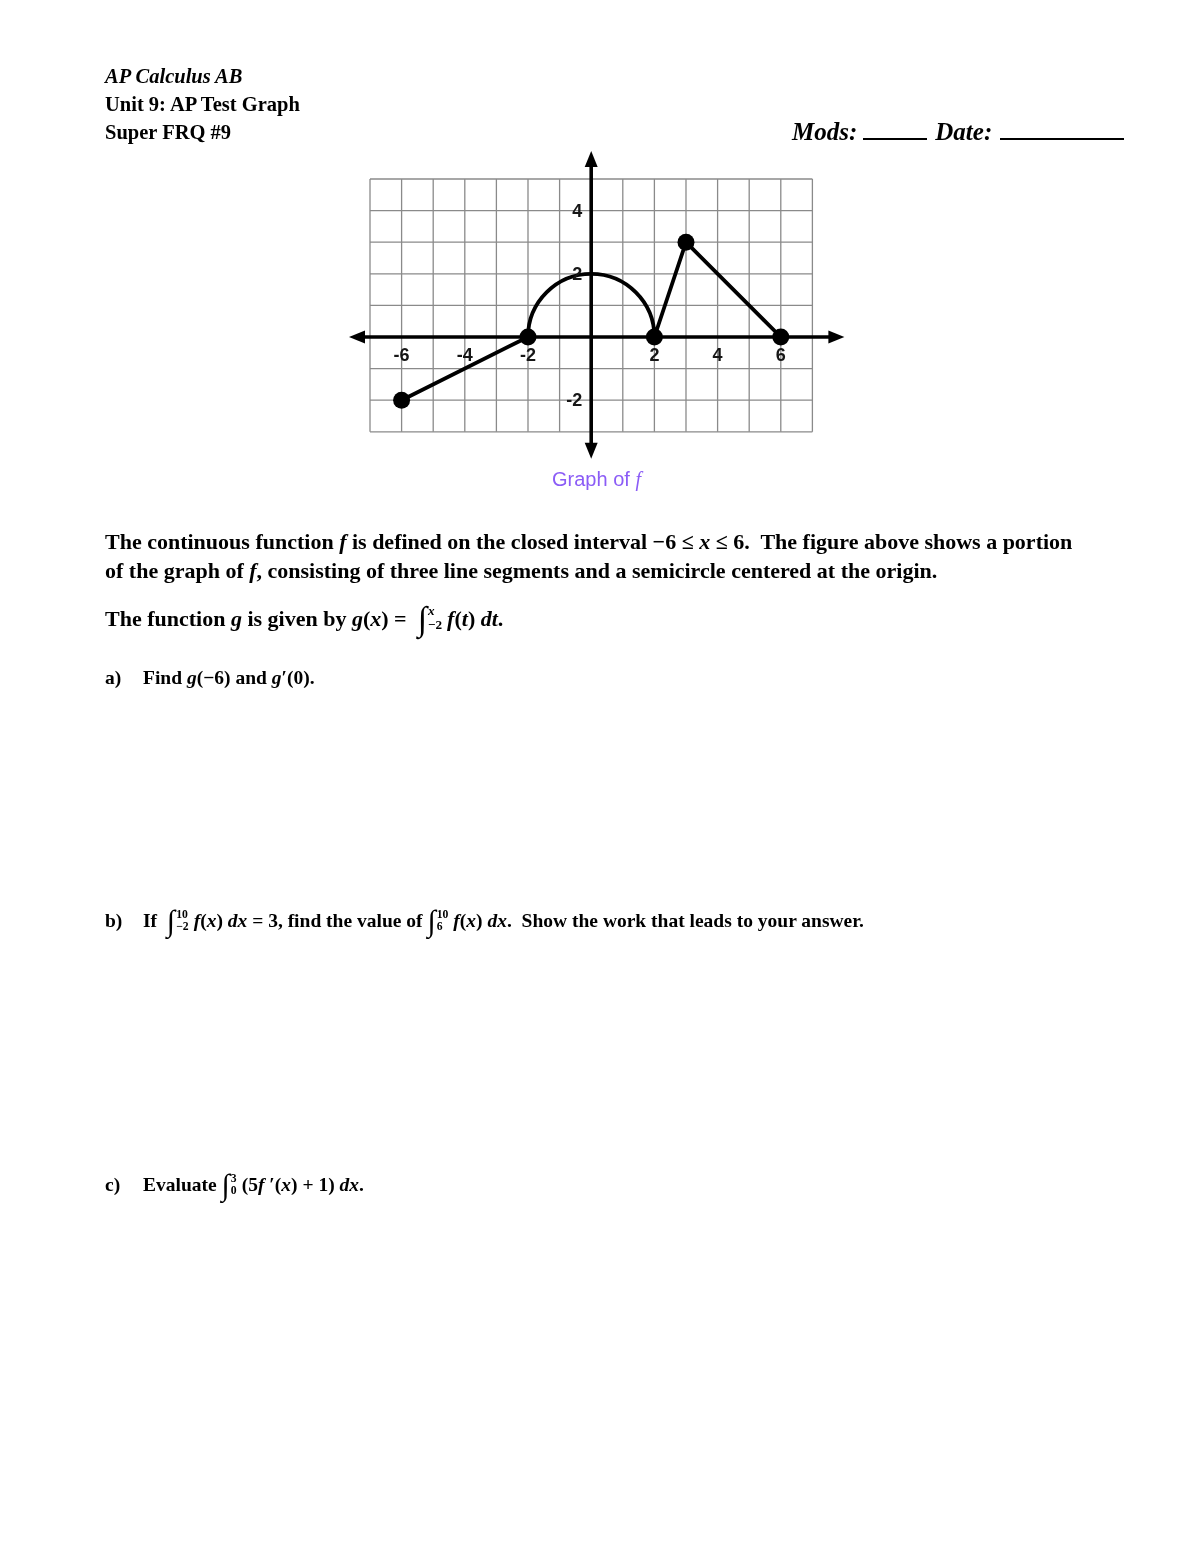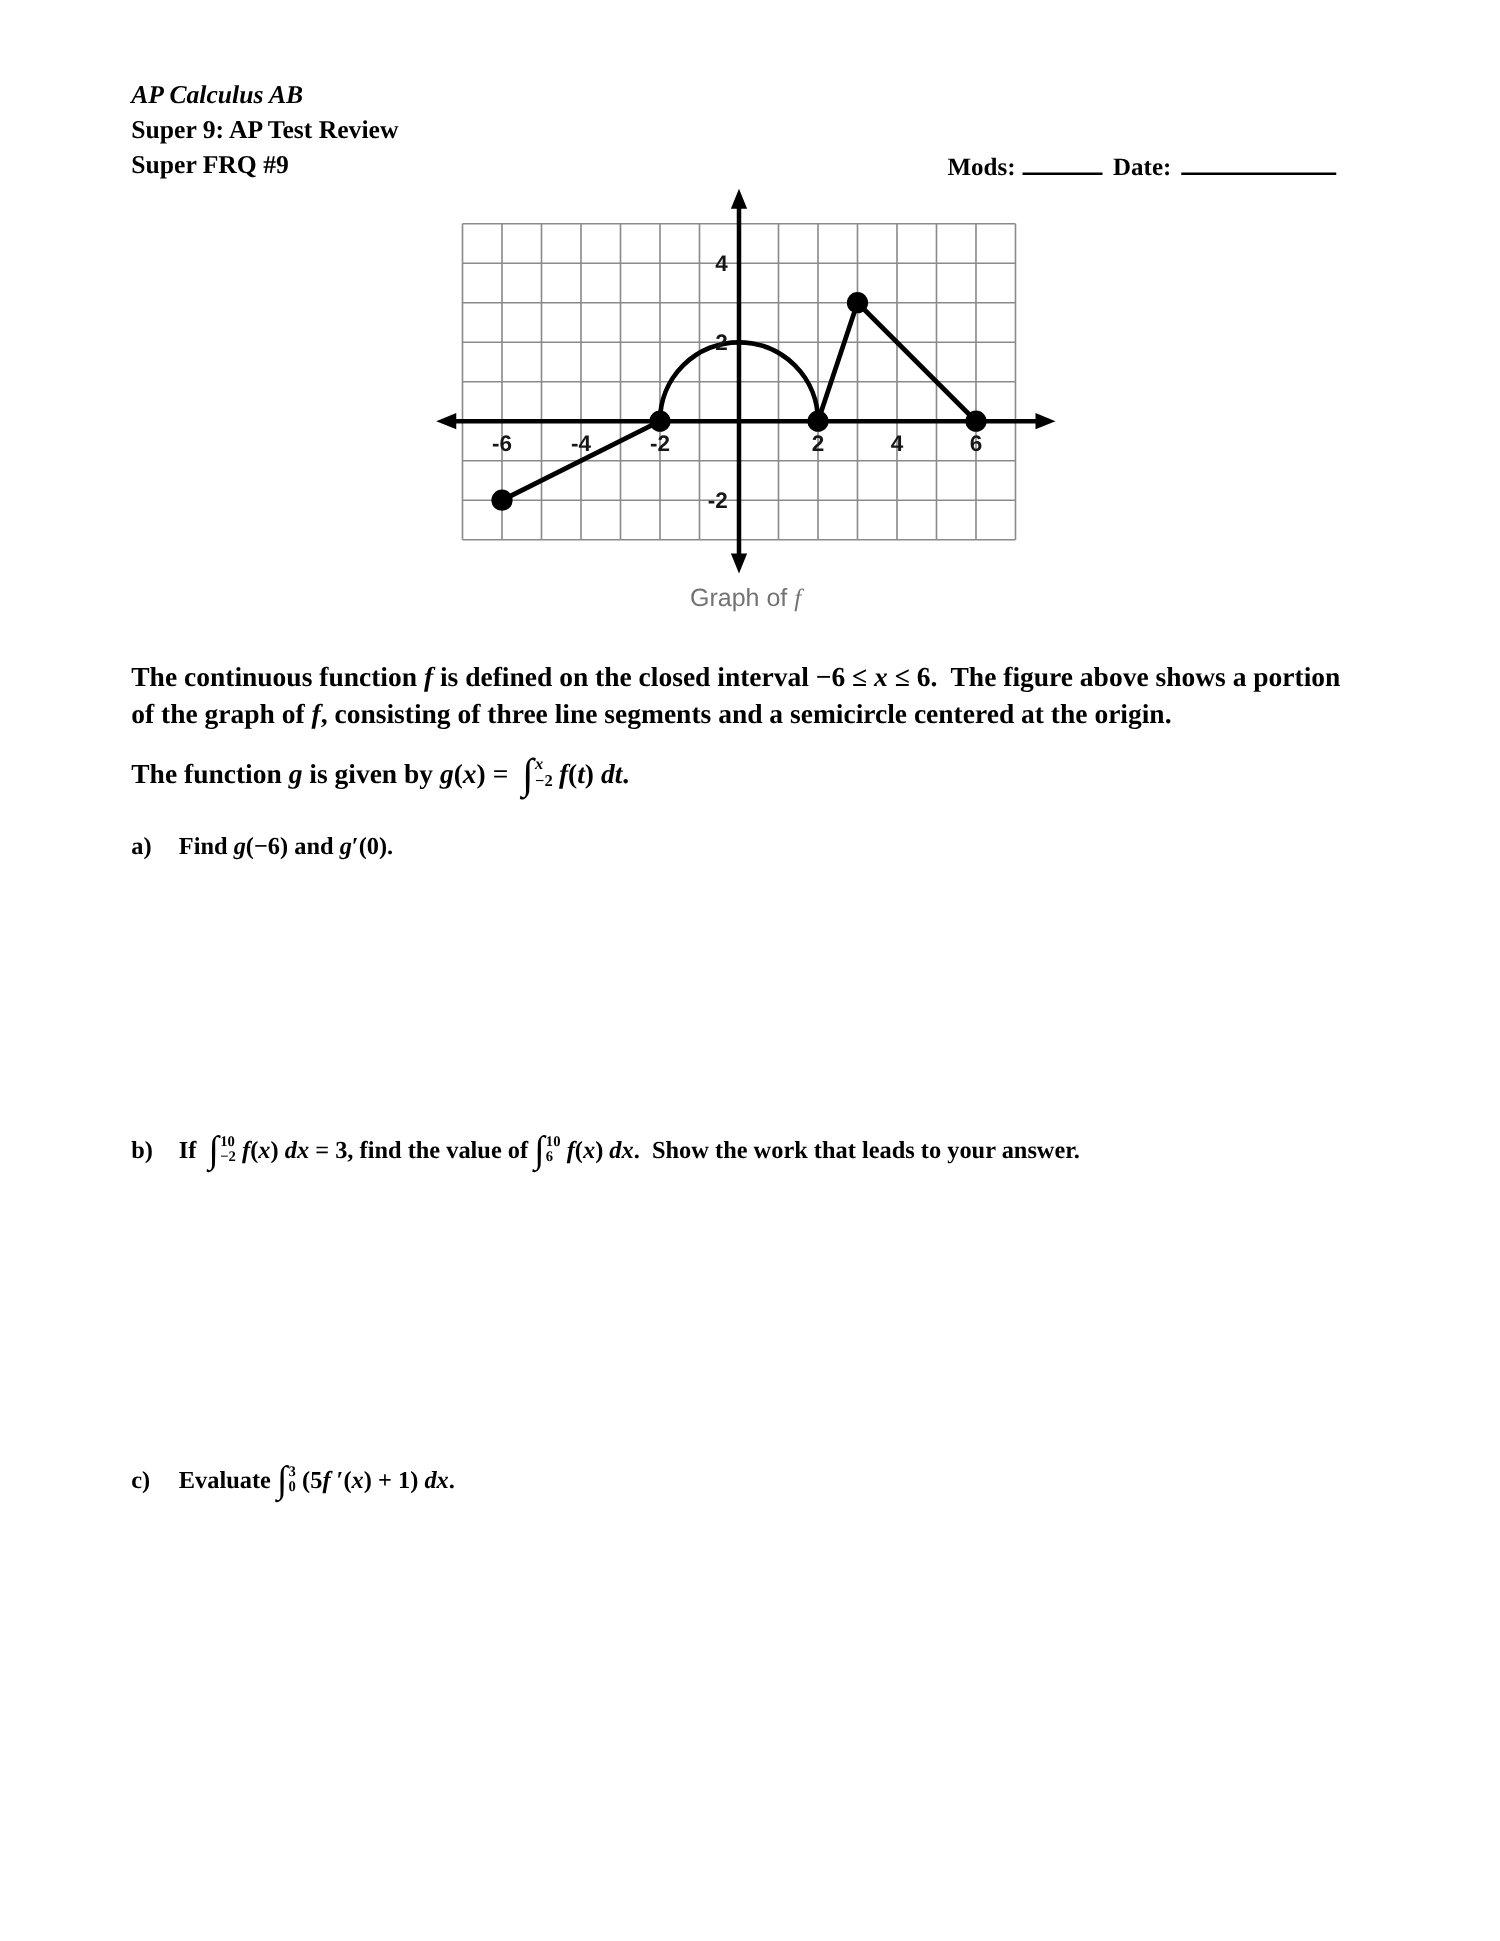--- a/index.html
+++ b/index.html
@@ -8,30 +8,30 @@
     width:1127px;height:1553px;
     background:#ffffff;
     font-family:"Liberation Serif",serif;
     color:#000;
     overflow:hidden;
   }
   
   .hdr-left{position:absolute;left:105px;top:62px;font-size:20.5px;font-weight:bold;line-height:28px;}
   .hdr-left .course{font-style:italic;}
   .name-row{position:absolute;left:795px;top:68px;font-size:20.5px;font-weight:bold;}
-  .mods-row{position:absolute;left:758px;top:118px;font-size:20px;font-weight:bold;}
+  .mods-row{position:absolute;left:792px;top:118px;font-size:25px;font-weight:bold;font-style:italic;}
   .blank{display:inline-block;border-bottom:2.5px solid #000;height:20px;vertical-align:baseline;}
   .blank.name{width:230px;margin-left:8px;}
   .blank.mods{width:64px;margin-left:6px;margin-right:8px;}
   .blank.date{width:124px;margin-left:8px;}
   
   .figure{position:absolute;left:348px;top:150px;}
   .tick{font-family:"Liberation Sans",sans-serif;font-weight:bold;font-size:18px;fill:#161616;}
   .caption{position:absolute;left:348px;top:468px;width:497px;text-align:center;
-           font-family:"Liberation Sans",sans-serif;font-size:20px;color:#737373;}
+           font-family:"Liberation Sans",sans-serif;font-size:20px;color:#8b5cf6;}
   .caption i{font-family:"Liberation Serif",serif;}
   
   .para{position:absolute;left:105px;width:985px;font-size:22px;font-weight:bold;line-height:29px;}
   .intro{top:527px;}
   .gdef{top:604px;}
   .part{position:absolute;left:105px;width:1000px;font-size:19.5px;font-weight:bold;line-height:29px;display:flex;}
   .part .plabel{flex:0 0 38px;}
   .part-a{top:663px;}
   .part-b{top:906px;}
   .part-c{top:1170px;}
@@ -40,21 +40,21 @@
   .lims{display:inline-flex;flex-direction:column;align-items:flex-start;
         font-size:0.6em;line-height:1.05;vertical-align:0.8em;margin:0 5px 0 1px;}
 </style>
 </head>
 <body>
 
 <div class="page">
 
   <div class="hdr-left">
     <div class="course">AP Calculus AB</div>
-    <div>Super 9: AP Test Review</div>
+    <div>Unit 9: AP Test Graph</div>
     <div>Super FRQ #9</div>
   </div>
 
 
   <div class="mods-row"><span>Mods:</span><span class="blank mods"></span><span>Date:</span><span class="blank date"></span></div>
 
   <svg class="figure" xmlns="http://www.w3.org/2000/svg" viewBox="0 0 497.40000000000003 309.8" width="497.40000000000003" height="309.8">
       <line x1="22" y1="29" x2="22" y2="281.8" stroke="#8a8a8a" stroke-width="1.3"></line>
       <line x1="53.6" y1="29" x2="53.6" y2="281.8" stroke="#8a8a8a" stroke-width="1.3"></line>
       <line x1="85.2" y1="29" x2="85.2" y2="281.8" stroke="#8a8a8a" stroke-width="1.3"></line>

